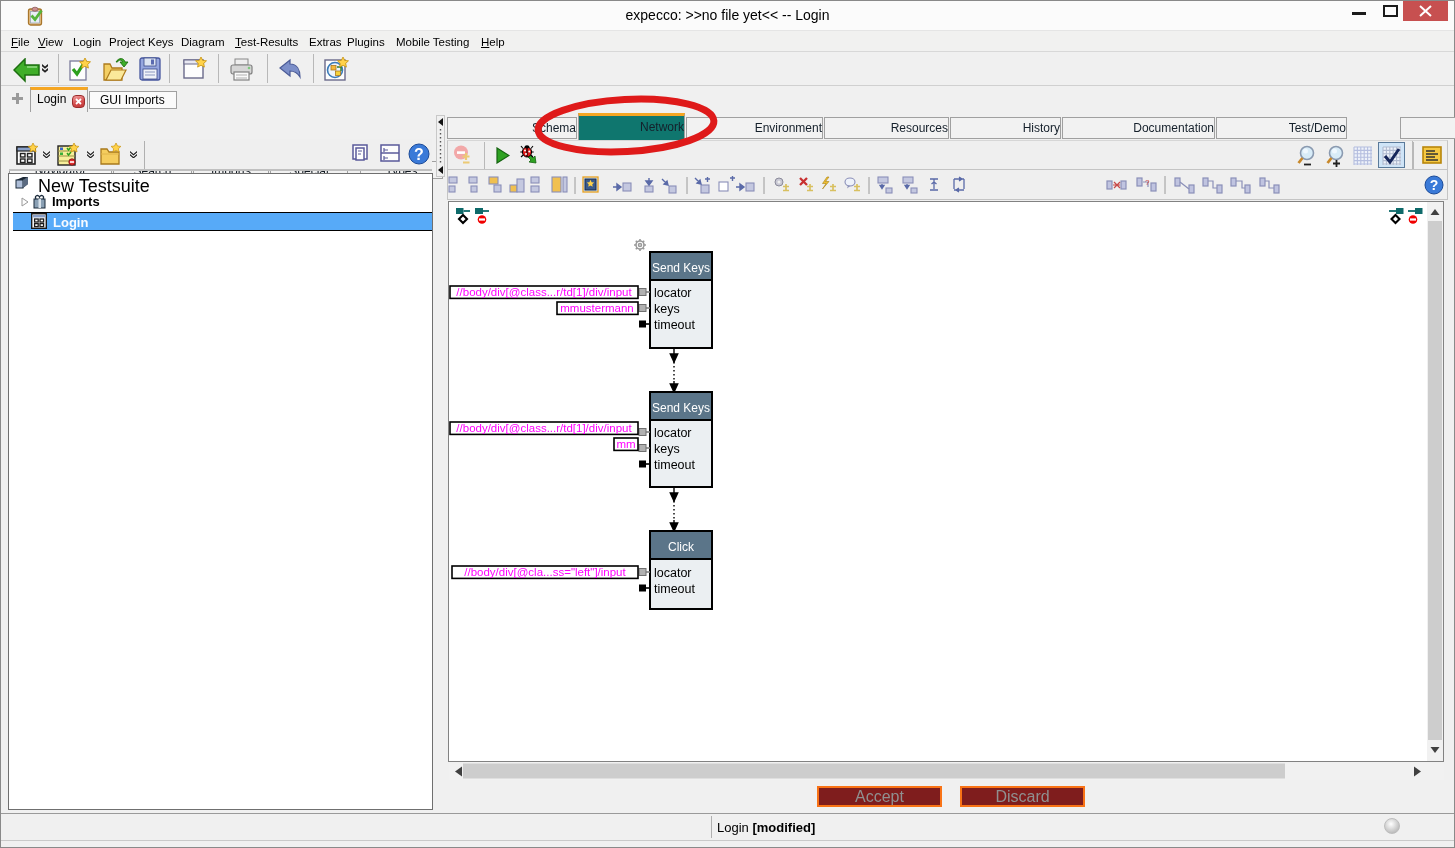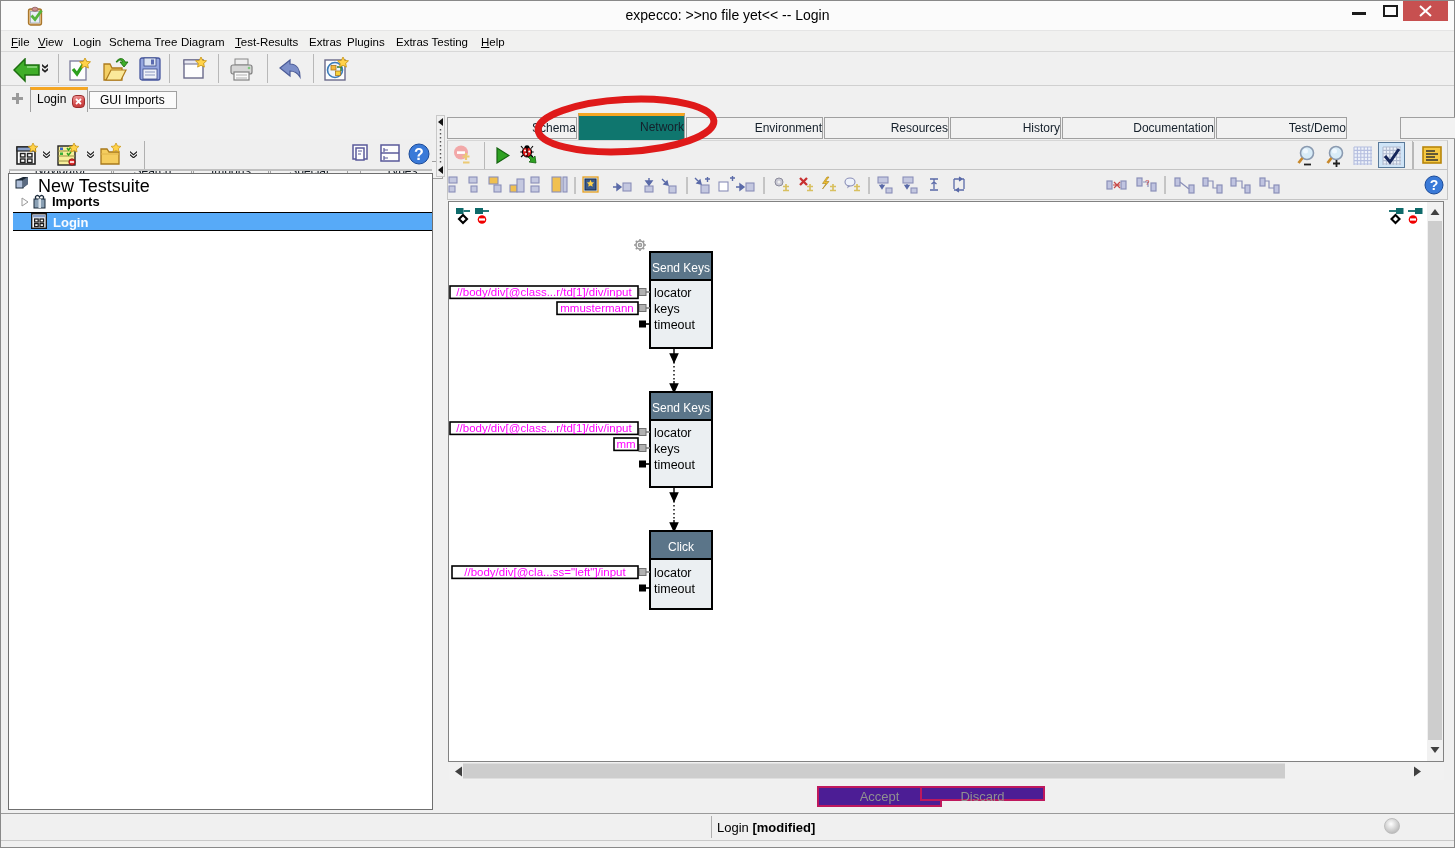--- a/index.html
+++ b/index.html
@@ -25,21 +25,21 @@
 .ltab{position:absolute;border:1px solid #a0a0a0;background:#f2f2f2;text-align:center;font-size:12px;color:#101820;margin-top:44px;}
 .ltab.active{background:#f7f7f7;border-top:3px solid #f5a623;border-bottom:none;}
 .ltoolbar{left:9px;top:139px;width:423px;height:32px;background:#efefef;border-bottom:2px solid #c0c0c0;}
 .treebox{left:8px;top:173px;width:425px;height:637px;background:#ffffff;border:1px solid #6f6f6f;}
 .splitgrip{left:436px;top:115px;width:9px;height:62px;background:#f0f0f0;border:1px solid #c8c8c8;}
 .rtab{position:absolute;border:1px solid #a0a0a0;background:#f2f2f2;text-align:right;font-size:12px;color:#15202b;top:117px;height:22px;line-height:20px;}
 .rtab.active{background:#0f766e;border-top:3px solid #f5a623;border-bottom:none;top:113px;height:27px;line-height:22px;}
 .rtoolbar1{left:447px;top:140px;width:1001px;height:30px;background:#efefef;border:1px solid #c4c4c4;border-top:1px solid #d6d6d6;}
 .rtoolbar2{left:447px;top:170px;width:1001px;height:30px;background:#efefef;border:1px solid #c4c4c4;border-top:none;}
 .canvasbox{left:448px;top:201px;width:996px;height:561px;background:#ffffff;border:1px solid #828282;}
-.btn{border:2px solid #be185d;background:#4c1d95;color:#909090;font-size:13px;text-align:center;line-height:18px;}
+.btn{border:2px solid #f97316;background:#7f1d1d;color:#909090;font-size:16px;text-align:center;line-height:18px;}
 
 .statusbar{left:1px;top:813px;width:1453px;height:27px;background:#f0f0f0;border-top:1px solid #9a9a9a;font-size:13px;}
 .bottomstrip{left:1px;top:840px;width:1453px;height:7px;background:#f0f0f0;border-top:1px solid #c9c9c9;}
 </style>
 </head>
 <body>
 <div class="win"></div>
 
 <div class="abs titlebar"></div>
 <div class="abs title-text">expecco: &gt;&gt;no file yet&lt;&lt; -- Login</div>
@@ -53,26 +53,26 @@
 <div class="abs winbtn" style="left:1383px;top:5px;width:15px;height:12px;border:2px solid #1a1a1a;background:transparent"></div>
 <div class="abs" style="left:1403px;top:1px;width:45px;height:20px;background:#c75050"></div>
 <svg class="abs" style="left:1419px;top:5px" width="13" height="12" viewBox="0 0 13 12">
     <path d="M1 1 L12 11 M12 1 L1 11" stroke="#fff" stroke-width="2"></path>
   </svg>
 
 <div class="abs menubar">
 <span style="left:10px"><u>F</u>ile</span>
 <span style="left:37px"><u>V</u>iew</span>
 <span style="left:72px">Login</span>
-<span style="left:108px">Schema Tree</span>
+<span style="left:108px">Project Keys</span>
 <span style="left:180px">Diagram</span>
 <span style="left:234px"><u>T</u>est-Results</span>
 <span style="left:308px">Extras</span>
 <span style="left:346px">Plugins</span>
-<span style="left:395px">Extras Testing</span>
+<span style="left:395px">Mobile Testing</span>
 <span style="left:480px"><u>H</u>elp</span>
 </div>
 
 <div class="abs toolbar">
 <div class="tsep" style="left:57px"></div>
 <div class="tsep" style="left:168px"></div>
 <div class="tsep" style="left:217px"></div>
 <div class="tsep" style="left:266px"></div>
 <div class="tsep" style="left:312px"></div>
 </div>
@@ -536,21 +536,21 @@
 
 <svg class="abs" style="left:449px;top:762px" width="995" height="19" viewBox="0 0 995 19">
 <rect x="0" y="0" width="995" height="18" fill="#f1f1f1"></rect>
 <path d="M13 4.5 l-7 5 7 5 z" fill="#404040"></path>
 <rect x="14" y="1.5" width="822" height="15" fill="#cdcdcd"></rect>
 <path d="M965 4.5 l7 5 -7 5 z" fill="#404040"></path>
 </svg>
 </div>
 
 <div class="abs btn" style="left:817px;top:786px;width:125px;height:21px">Accept</div>
-<div class="abs btn" style="left:920px;top:786px;width:125px;height:15px">Discard</div>
+<div class="abs btn" style="left:960px;top:786px;width:125px;height:21px">Discard</div>
 
 <div class="abs statusbar">
 <div class="abs" style="left:710px;top:2px;width:1px;height:22px;background:#b0b0b0"></div>
 <div class="abs" style="left:716px;top:6px">Login <b>[modified]</b></div>
 <div class="abs" style="left:1383px;top:4px;width:16px;height:16px;border-radius:50%;background:radial-gradient(circle at 6px 5px,#ffffff,#c9c9c9 60%,#a8a8a8);border:1px solid #bdbdbd"></div>
 </div>
 <div class="abs bottomstrip"></div>
 
 <svg class="abs" style="left:528px;top:90px;z-index:50" width="200" height="72" viewBox="0 0 200 72">
 <ellipse cx="98" cy="35.5" rx="88" ry="26" fill="none" stroke="#df1a1a" stroke-width="7" transform="rotate(-3 98 35.5)"></ellipse>

